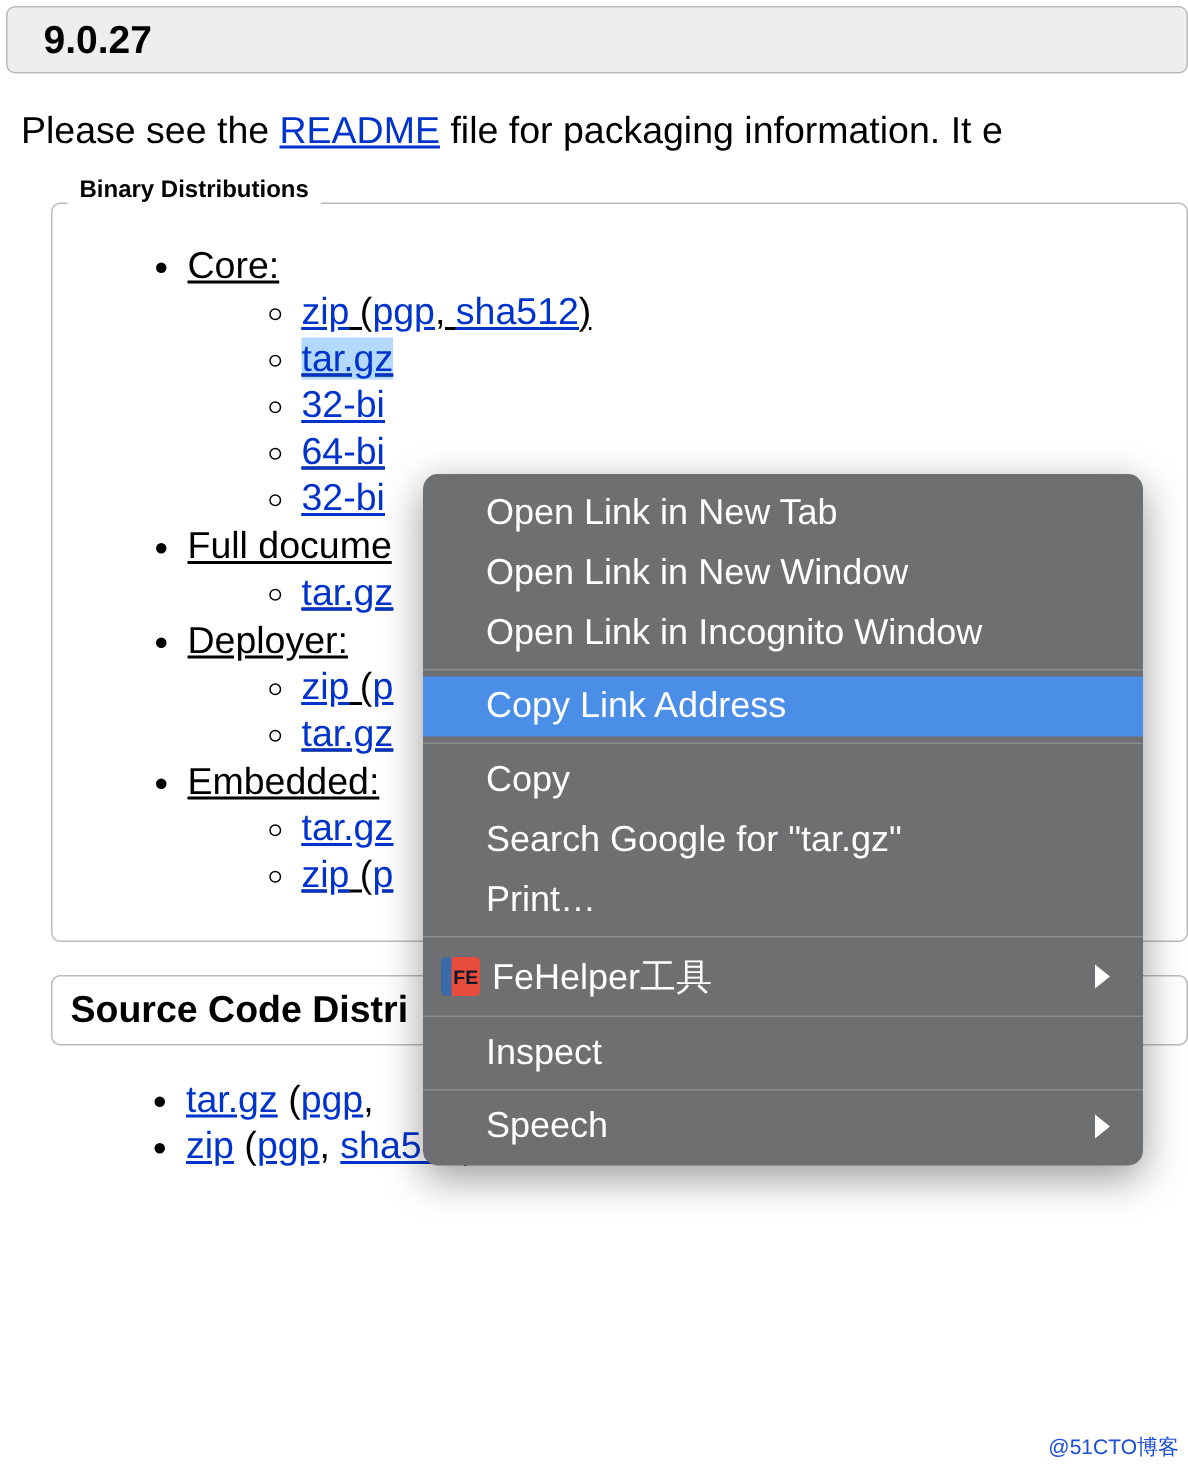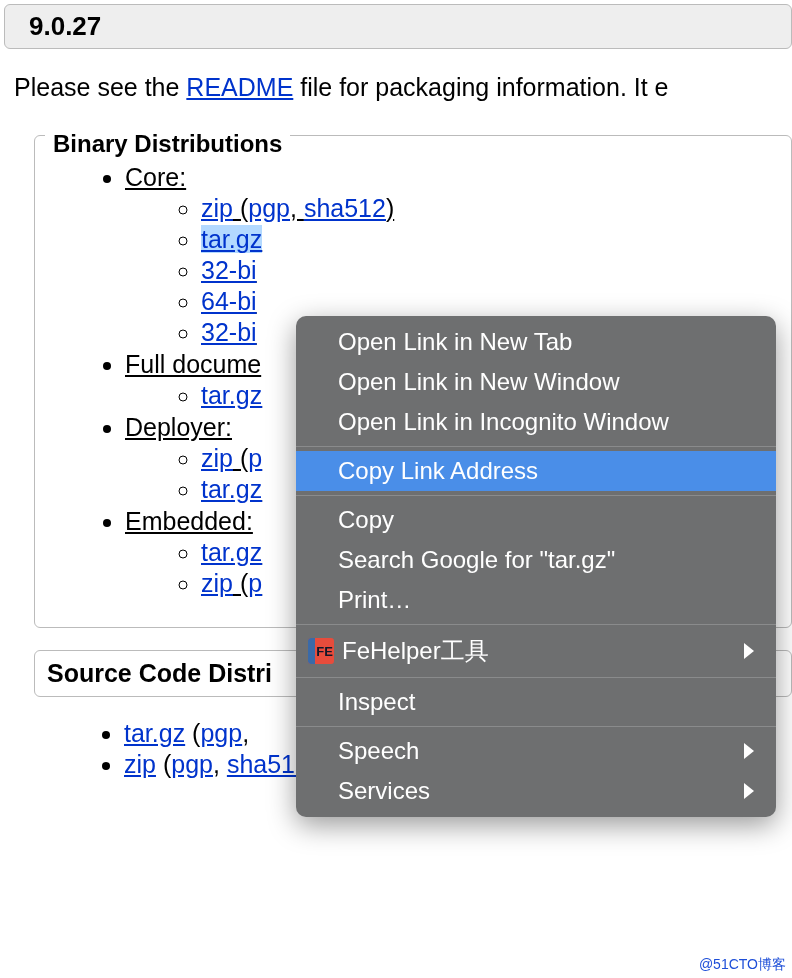--- a/index.html
+++ b/index.html
@@ -34,38 +34,37 @@
       margin: 30px 0 0 34px;
       position: relative;
     }
     .section-title {
       position: absolute;
       top: -18px;
       left: 10px;
       background: #fff;
       padding: 0 8px;
       font-weight: 700;
-      font-size: 24px;
-      margin-top: 12px;
+      font-size: 16px;
     }
     .section-content {
       padding: 24px 0 26px 0;
     }
     ul.outer { list-style: disc; padding-left: 90px; }
     ul.outer > li { margin: 3px 0; font-size: 25px; text-decoration: underline; }
     ul.inner { list-style: circle; padding-left: 76px; }
     ul.inner > li { margin: 2px 0; font-size: 25px; }
     ul.src { list-style: disc; padding-left: 124px; margin-top: 22px; }
     ul.src > li { margin: 2px 0; font-size: 25px; }
     .highlight { background: #b3d9ff; }
     .paren { color: #000; }
     
     .ctx {
       position: absolute;
-      left: 296px;
+      left: 282px;
       top: 316px;
       width: 480px;
       background: #6e6f70;
       border-radius: 10px;
       box-shadow: 0 8px 28px rgba(0,0,0,0.4);
       padding: 6px 0;
       color: #fff;
       font-size: 24px;
       z-index: 100;
     }
@@ -228,19 +227,15 @@
   </div>
   <div class="ctx-sep"></div>
   <div class="ctx-item">
       <span class="ctx-item-label">Inspect</span>
     </div>
   <div class="ctx-sep"></div>
   <div class="ctx-item">
       <span class="ctx-item-label">Speech</span>
       <span class="ctx-arrow"></span>
     </div>
-  <div class="ctx-item">
-      <span class="ctx-item-label">Services</span>
-      <span class="ctx-arrow"></span>
-    </div>
 </div>
 
 <div class="watermark">@51CTO博客</div>
 
 </body></html>

